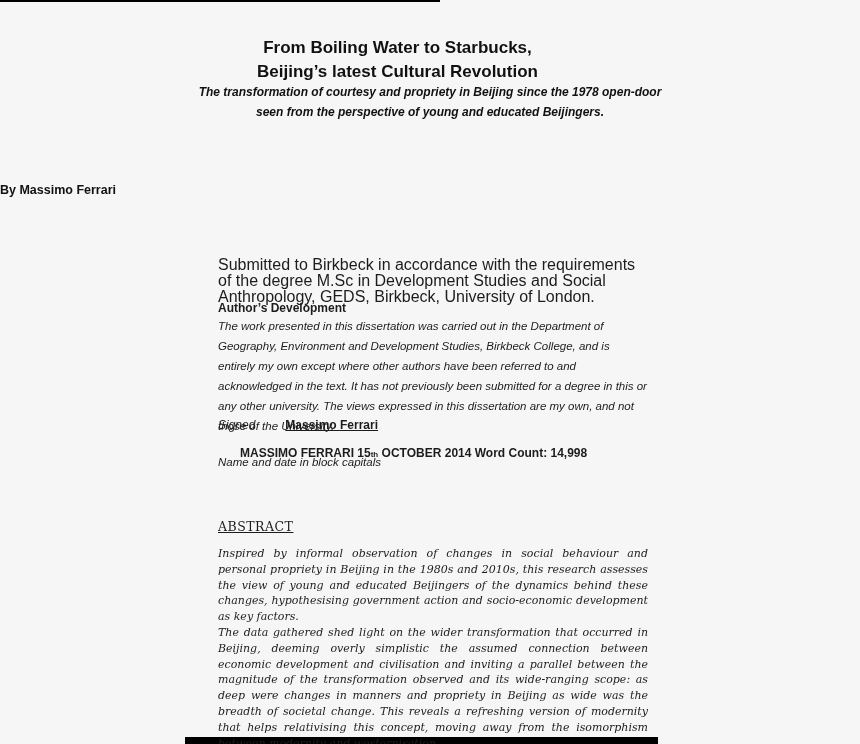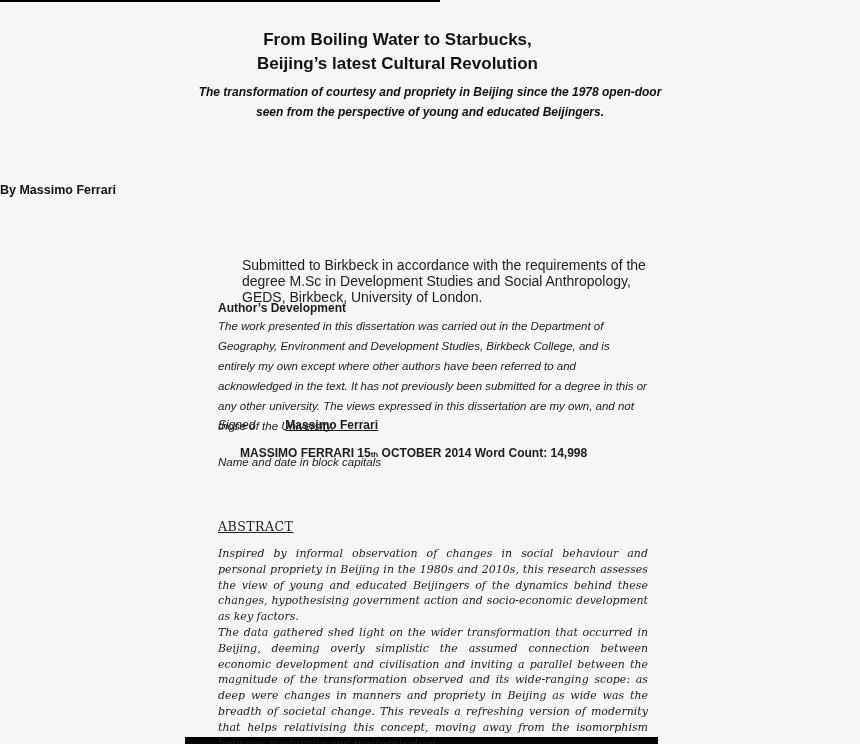--- a/index.html
+++ b/index.html
@@ -24,21 +24,21 @@
     background: #000;
   }
   .bottom-bar {
     position: absolute;
     left: 185px; bottom: 0;
     width: 473px; height: 7px;
     background: #000;
   }
   .title-block {
     position: absolute;
-    top: 28px; left: 0;
+    top: 36px; left: 0;
     width: 795px;
     text-align: center;
   }
   .title-line {
     font-size: 17px;
     font-weight: bold;
     line-height: 24px;
     color: #111;
   }
   .subtitle-block {
@@ -63,23 +63,22 @@
     font-weight: bold;
     color: #111;
   }
   .col {
     position: absolute;
     left: 218px;
     width: 430px;
   }
   .submission {
     top: 257px;
-    font-size: 14px;
+    font-size: 16px;
     line-height: 16px;
-    margin-left: 24px;
   }
   .decl-heading {
     top: 301px;
     font-size: 12px;
     font-weight: bold;
   }
   .decl-body {
     top: 316px;
     font-size: 11.5px;
     font-style: italic;

